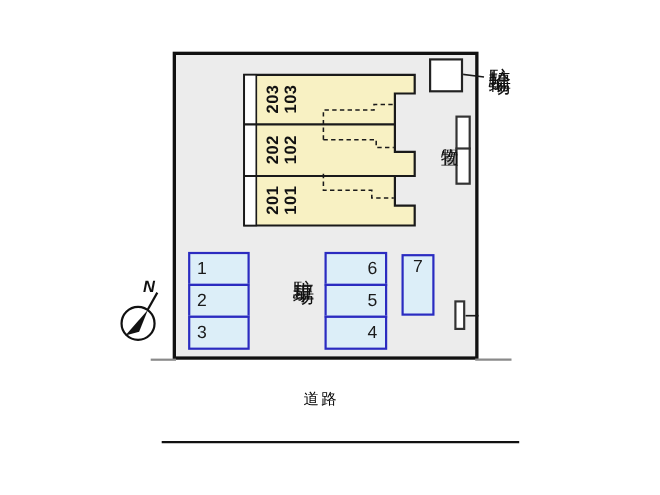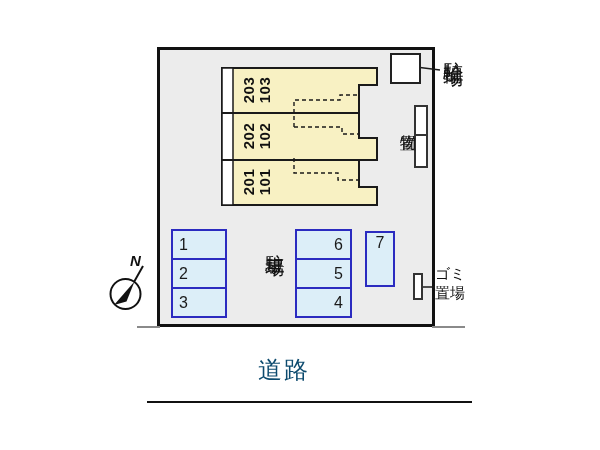--- a/index.html
+++ b/index.html
@@ -49,21 +49,21 @@
   #parking-label{left:262px;top:239px;font-size:19px;letter-spacing:2px;}
   #bicycle-label{left:441px;top:45px;font-size:20px;letter-spacing:3px;}
   #storage-label{left:397px;top:122px;font-size:16px;letter-spacing:1px;}
   
   #bicycle-box{left:390px;top:53px;width:31px;height:31px;background:#fff;border:2px solid #222;box-sizing:border-box;}
   #storage-box{left:414px;top:105px;width:14px;height:63px;background:#fff;border:2px solid #333;box-sizing:border-box;}
   #storage-divider{left:414px;top:134px;width:14px;height:0;border-top:2px solid #333;}
   #garbage-box{left:413px;top:273px;width:10px;height:27px;background:#fff;border:2px solid #333;box-sizing:border-box;}
   #garbage-label{left:435px;top:265px;font-size:15px;line-height:1.25;color:#111;}
   
-  #road-label{left:258px;top:354px;font-size:24px;letter-spacing:2px;color:#0c4a6e;}
+  #road-label{left:276px;top:354px;font-size:14px;letter-spacing:2px;color:#000000;}
   
   #north-label{left:130px;top:252px;font-size:15px;font-weight:bold;font-style:italic;color:#111;}
 </style>
 </head>
 <body>
 
 <div id="stage">
 
   <div id="plot" class="abs"></div>
 
@@ -120,21 +120,17 @@
   <div id="pseven" class="abs">7</div>
 
   <div id="bicycle-box" class="abs"></div>
   <div id="bicycle-label" class="abs vtext">駐輪場</div>
 
   <div id="storage-box" class="abs"></div>
   <div id="storage-divider" class="abs"></div>
   <div id="storage-label" class="abs vtext">物置</div>
 
   <div id="garbage-box" class="abs"></div>
-  <div id="garbage-label" class="abs">
-    <div>ゴミ</div>
-    <div>置場</div>
-  </div>
 
   <div id="road-label" class="abs">道路</div>
   <div id="north-label" class="abs">N</div>
 
 </div>
 
 </body></html>

